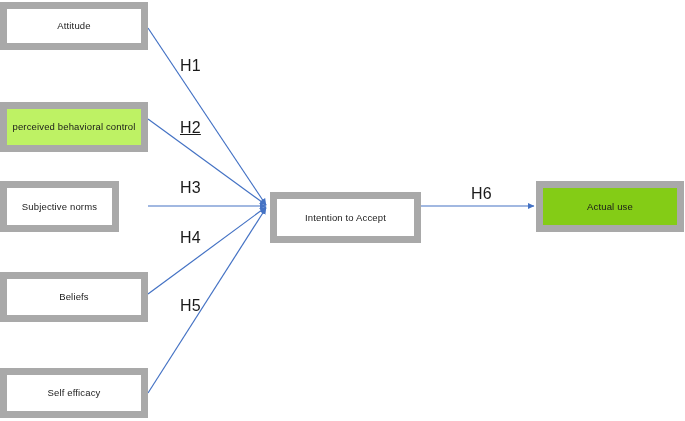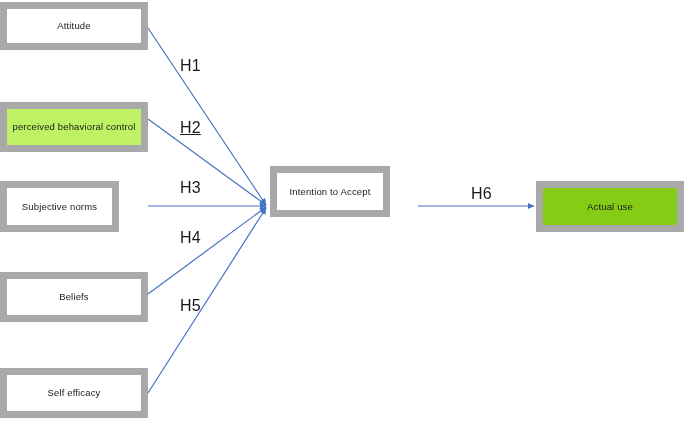--- a/index.html
+++ b/index.html
@@ -80,21 +80,21 @@
       </div>
       <div class="node" style="left: 0px; top: 181px; width: 119px; height: 51px; border-color: rgb(169, 169, 169); background: rgb(255, 255, 255);">
         <span class="node-label" style="color: rgb(26, 26, 26);">Subjective norms</span>
       </div>
       <div class="node" style="left: 0px; top: 272px; width: 148px; height: 50px; border-color: rgb(169, 169, 169); background: rgb(255, 255, 255);">
         <span class="node-label" style="color: rgb(26, 26, 26);">Beliefs</span>
       </div>
       <div class="node" style="left: 0px; top: 368px; width: 148px; height: 50px; border-color: rgb(169, 169, 169); background: rgb(255, 255, 255);">
         <span class="node-label" style="color: rgb(26, 26, 26);">Self efficacy</span>
       </div>
-      <div class="node" style="left: 270px; top: 166px; width: 120px; height: 51px; border-color: rgb(169, 169, 169); background: rgb(255, 255, 255);">
+      <div class="node" style="left: 270px; top: 192px; width: 151px; height: 51px; border-color: rgb(169, 169, 169); background: rgb(255, 255, 255);">
         <span class="node-label" style="color: rgb(26, 26, 26);">Intention to Accept</span>
       </div>
       <div class="node" style="left: 536px; top: 181px; width: 148px; height: 51px; border-color: rgb(169, 169, 169); background: #84cc16;">
         <span class="node-label" style="color: rgb(26, 26, 26);">Actual use</span>
       </div>
     </div>
   <div id="labels-layer">
       <div class="edge-label" style="left: 180px; top: 57px; color: rgb(26, 26, 26);">H1</div>
       <div class="edge-label" style="left: 180px; top: 119px; color: rgb(26, 26, 26); text-decoration: underline;">H2</div>
       <div class="edge-label" style="left: 180px; top: 179px; color: rgb(26, 26, 26);">H3</div>

